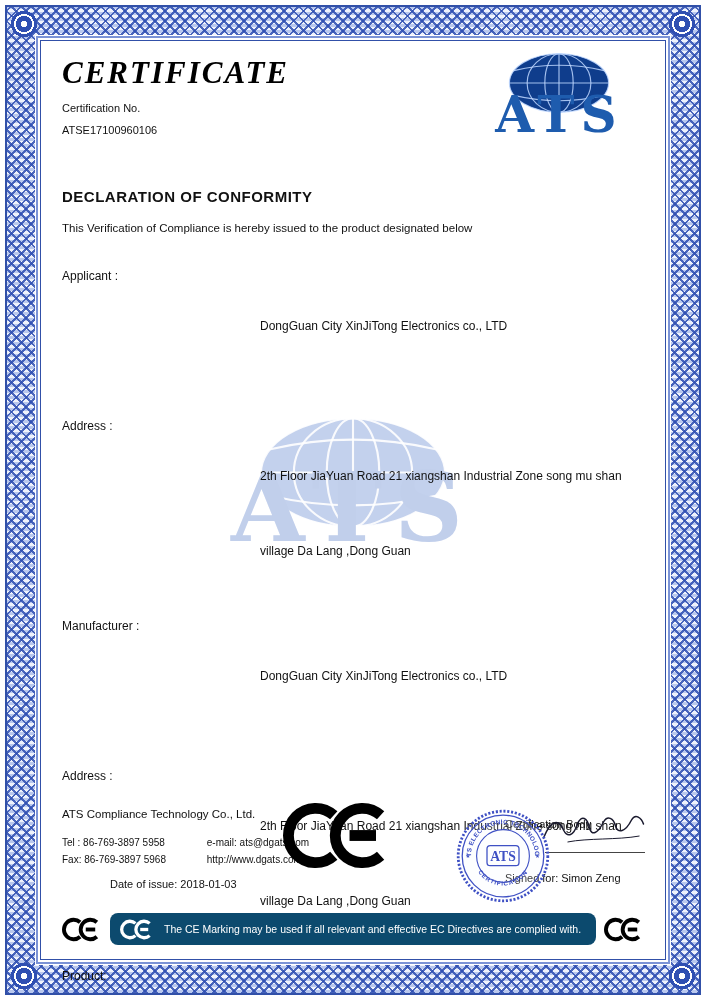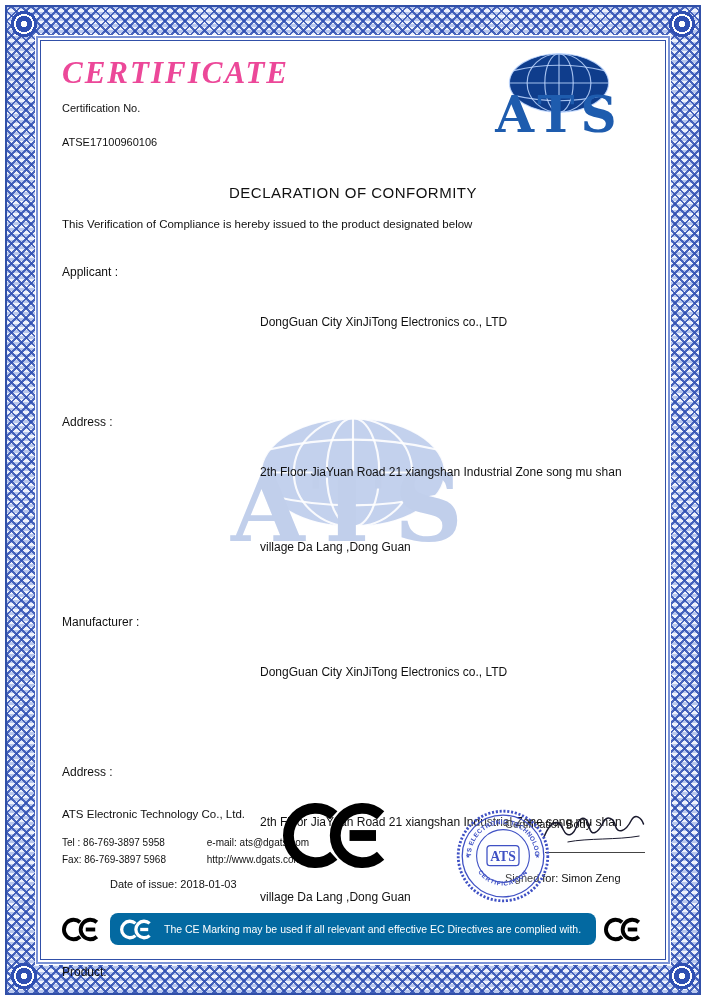--- a/index.html
+++ b/index.html
@@ -27,35 +27,35 @@
     border:1px solid #3150a8;
     box-shadow: 0 0 0 2px #ffffff, 0 0 0 4px #7b93d6, 0 0 0 5px #ffffff;
   }
   .content { position:absolute; inset:40px; padding:16px 22px; box-sizing:border-box; }
   .flow { position:relative; z-index:1; }
 
   
   .header-row { display:flex; justify-content:space-between; align-items:flex-start; }
   .title {
     font-family:"Liberation Serif", serif; font-style:italic; font-weight:bold;
-    font-size:31px; letter-spacing:2px; color:#ec4899; line-height:34px;
+    font-size:31px; letter-spacing:2px; color:#000000; line-height:34px;
   }
   .cert-nos { display:flex; margin-top:12px; font-size:11px; }
   .cert-nos .col { width:140px; }
-  .cert-nos .num { margin-top:22px; }
+  .cert-nos .num { margin-top:10px; }
   .ats-logo { position:relative; width:170px; height:88px; margin-top:-4px; }
   .ats-logo svg.globe { position:absolute; left:50%; top:0; transform:translateX(-50%); }
   .ats-logo-text {
     position:absolute; bottom:0; width:100%; text-align:center;
     font-family:"DejaVu Serif", serif; font-weight:bold; font-size:50px; line-height:1;
     color:#1e5cae; letter-spacing:6px;
   }
 
   
-  .decl-heading { margin-top:36px; text-align:center; font-size:15px; font-weight:normal; letter-spacing:.5px; }
+  .decl-heading { margin-top:48px; font-size:15px; font-weight:bold; letter-spacing:.5px; }
   .decl-sub { margin-top:17px; text-align:left; font-size:11.5px; }
 
   
   .fields { margin-top:30px; }
   .field-row { display:flex; font-size:12px; line-height:25px;gap:38px; }
   .field-label { width:160px; flex:none; }
   .field-value { flex:1; white-space:pre-wrap; }
   .val-line:empty { display:none; }
 
   
@@ -77,21 +77,21 @@
   .stampbox  { position:absolute; left:415px; top:768px; width:96px; height:96px; z-index:3; }
   .cert-body { position:absolute; left:465px; top:778px; font-size:11px; z-index:1; }
   .sig-art   { position:absolute; left:495px; top:770px; z-index:2; }
   .sig-line  { position:absolute; left:505px; top:790px; width:100px; height:22px; border-bottom:1px solid #444; z-index:1; }
   .signed-for{ position:absolute; left:465px; top:832px; font-size:11px; z-index:1; }
 
   
   .bottom-bar { position:absolute; left:22px; right:22px; top:872px; height:34px;
     display:flex; align-items:center; gap:8px; z-index:1; }
   .bb-ce { color:#000; flex:none; display:flex; align-items:center; }
-  .bb-strip { flex:1; height:32px; background:#0369a1; border-radius:8px;
+  .bb-strip { flex:1; height:32px; background:#0c4a6e; border-radius:8px;
     display:flex; align-items:center; gap:10px; padding:0 10px; box-sizing:border-box; }
   .bb-strip .bb-ce-white { color:#fff; flex:none; display:flex; align-items:center; }
   .bb-text { color:#fff; font-size:10.5px; white-space:nowrap; }
 </style>
 </head>
 <body>
 
 <div class="certificate">
 
   <div class="border-band">
@@ -186,21 +186,21 @@
           <div class="field-value">
             
             
           </div>
         </div>
 
       </div>
 
     </div>
 
-    <div class="company">ATS Electronic Technology Co., Ltd.</div>
+    <div class="company">ATS Compliance Technology Co., Ltd.</div>
 
     <div class="contact">
       <div>
         <span class="c1">Tel : 86-769-3897 5958</span>
         <span>e-mail: ats@dgats.com</span>
       </div>
       <div>
         <span class="c1">Fax: 86-769-3897 5968</span>
         <span>http://www.dgats.com</span>
       </div>

